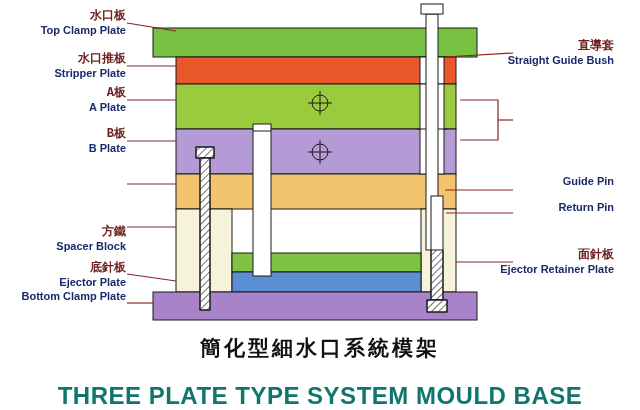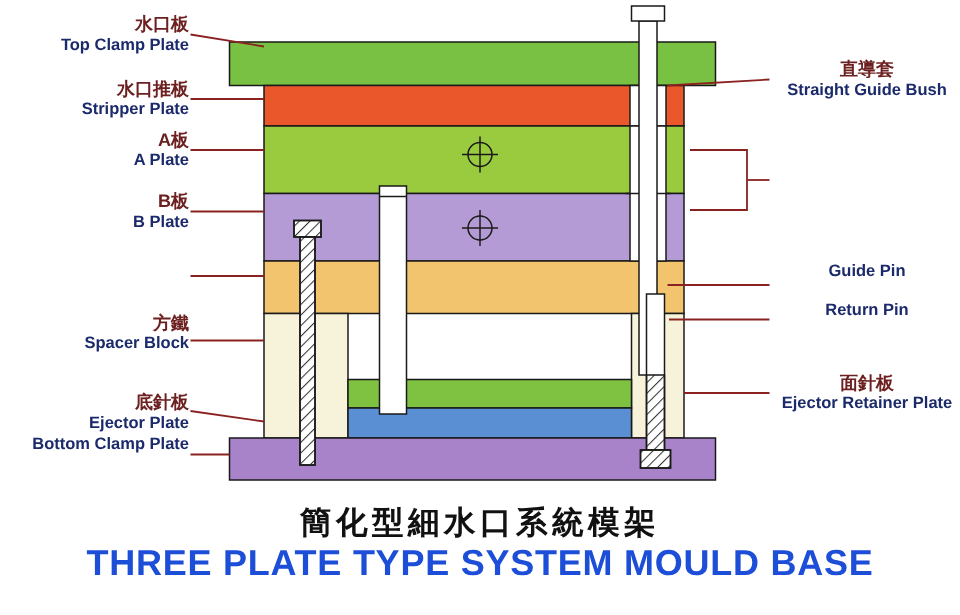--- a/index.html
+++ b/index.html
@@ -6,47 +6,47 @@
   #page {
     position:relative;
     width:640px; height:410px;
     background:#ffffff;
     overflow:hidden;
     font-family:"Liberation Sans", sans-serif;
   }
   #diagram-svg { position:absolute; left:0; top:0; }
   .label { position:absolute; line-height:1.15; }
   .label.left  { left:0;   width:126px; text-align:right; }
-  .label.right { left:516px; width:124px; text-align:center; }
+  .label.right { left:490px; width:124px; text-align:right; }
   .zh {
     display:block;
     font-weight:bold;
     font-size:12px;
     color:var(--cZh,#6d2020);
-    font-family:Liberation Sans, sans-serif;
+    font-family:Liberation Mono, monospace;
     white-space:nowrap;
   }
   .en {
     display:block;
     font-weight:bold;
     font-size:11px;
     color:var(--cEn,#1b2a6b);
     white-space:nowrap;
   }
   .title-zh {
     position:absolute; top:334px; left:0; width:100%;
     text-align:center;
     font-size:21px; font-weight:bold; color:#111;
     letter-spacing:3px;
     font-family:"DejaVu Sans", sans-serif;
   }
   .title-en {
-    position:absolute; top:362px; left:0; width:100%;
+    position:absolute; top:382px; left:0; width:100%;
     text-align:center;
-    font-size:24px; font-weight:bold; color:#1d4ed8;
+    font-size:24px; font-weight:bold; color:#0f766e;
     font-family:"Liberation Sans", sans-serif;
     letter-spacing:0.5px;
   }
 </style>
 </head>
 <body>
 
 <div id="page">
 
   <svg id="diagram-svg" width="640" height="410" viewBox="0 0 640 410">
@@ -132,21 +132,21 @@
     <span class="en">Stripper Plate</span>
   </div>
   <div class="label left" style="top:87px">
     <span class="zh">A板</span>
     <span class="en">A Plate</span>
   </div>
   <div class="label left" style="top:128px">
     <span class="zh">B板</span>
     <span class="en">B Plate</span>
   </div>
-  <div class="label left" style="top:209px">
+  <div class="label left" style="top:226px">
     <span class="zh">方鐵</span>
     <span class="en">Spacer Block</span>
   </div>
   <div class="label left" style="top:262px">
     <span class="zh">底針板</span>
     <span class="en">Ejector Plate</span>
   </div>
   <div class="label left" style="top:290px">
     <span class="en">Bottom Clamp Plate</span>
   </div>

